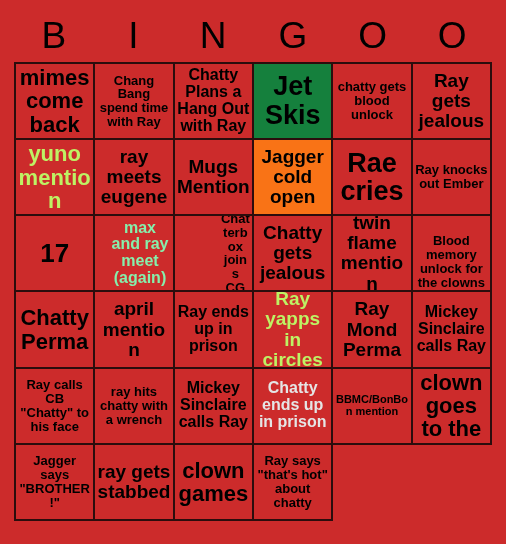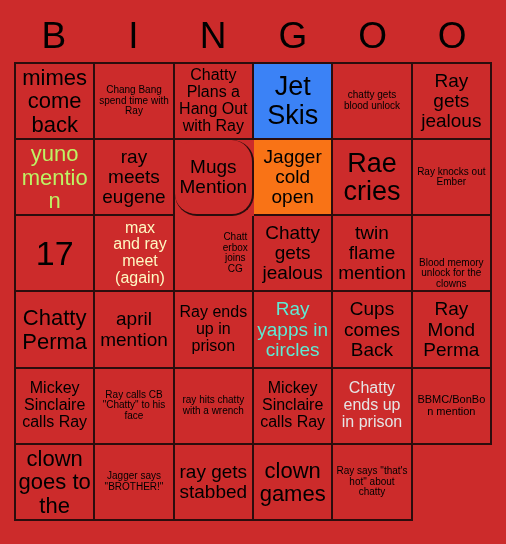--- a/index.html
+++ b/index.html
@@ -44,20 +44,21 @@
     left: 14px;
     top: 62px;
     width: 478px;
     height: 459px;
     display: grid;
     grid-template-columns: repeat(6, 1fr);
     grid-template-rows: repeat(6, 1fr);
     border-top: 2px solid #2b0d0d;
     border-left: 2px solid #2b0d0d;
     box-sizing: border-box;
+    font-weight: bold;
   }
   .cell {
     border-right: 2px solid #2b0d0d;
     border-bottom: 2px solid #2b0d0d;
     box-sizing: border-box;
     display: flex;
     align-items: center;
     justify-content: center;
     text-align: center;
     color: #000000;
@@ -69,23 +70,23 @@
     display: block;
     width: 100%;
     line-height: 1.06;
     word-wrap: break-word;
   }
   
   .fs-xxl span { font-size: 27px; }
   .fs-xl  span { font-size: 22px; }
   .fs-lg  span { font-size: 19px; }
   .fs-md  span { font-size: 16px; }
-  .fs-sm  span { font-size: 10px; }
+  .fs-sm  span { font-size: 13px; }
   .fs-xs  span { font-size: 11px; }
-  .fs-num span { font-size: 34px; }
+  .fs-num span { font-size: 26px; }
 </style>
 </head>
 <body style="background: rgb(204, 43, 43);">
 
 <div id="card">
 
   <div id="header">
       <div class="header-letter" style="color: rgb(0, 0, 0);">B</div>
       <div class="header-letter" style="color: rgb(0, 0, 0);">I</div>
       <div class="header-letter" style="color: rgb(0, 0, 0);">N</div>
@@ -97,51 +98,51 @@
   <div id="grid" style="border-top-color: rgb(43, 13, 13); border-left-color: rgb(43, 13, 13);">
       <div class="cell fs-xl" style="background: rgb(204, 43, 43); color: rgb(0, 0, 0); border-right-color: rgb(43, 13, 13); border-bottom-color: rgb(43, 13, 13);">
         <span>mimes come back</span>
       </div>
       <div class="cell fs-sm" style="background: rgb(204, 43, 43); color: rgb(0, 0, 0); border-right-color: rgb(43, 13, 13); border-bottom-color: rgb(43, 13, 13);">
         <span>Chang Bang spend time with Ray</span>
       </div>
       <div class="cell fs-md" style="background: rgb(204, 43, 43); color: rgb(0, 0, 0); border-right-color: rgb(43, 13, 13); border-bottom-color: rgb(43, 13, 13);">
         <span>Chatty Plans a Hang Out with Ray</span>
       </div>
-      <div class="cell fs-xxl" style="background: #3b82f6; color: rgb(0, 0, 0); border-right-color: rgb(43, 13, 13); border-bottom-color: rgb(43, 13, 13);">
+      <div class="cell fs-xxl" style="background: #15803d; color: rgb(0, 0, 0); border-right-color: rgb(43, 13, 13); border-bottom-color: rgb(43, 13, 13);">
         <span>Jet Skis</span>
       </div>
       <div class="cell fs-sm" style="background: rgb(204, 43, 43); color: rgb(0, 0, 0); border-right-color: rgb(43, 13, 13); border-bottom-color: rgb(43, 13, 13);">
         <span>chatty gets blood unlock</span>
       </div>
       <div class="cell fs-lg" style="background: rgb(204, 43, 43); color: rgb(0, 0, 0); border-right-color: rgb(43, 13, 13); border-bottom-color: rgb(43, 13, 13);">
         <span>Ray gets jealous</span>
       </div>
       <div class="cell fs-xl" style="background: rgb(204, 43, 43); color: #bef264; border-right-color: rgb(43, 13, 13); border-bottom-color: rgb(43, 13, 13);">
         <span>yuno mention</span>
       </div>
       <div class="cell fs-lg" style="background: rgb(204, 43, 43); color: rgb(0, 0, 0); border-right-color: rgb(43, 13, 13); border-bottom-color: rgb(43, 13, 13);">
         <span>ray meets eugene</span>
       </div>
-      <div class="cell fs-lg" style="background: rgb(204, 43, 43); color: rgb(0, 0, 0); border-right-color: rgb(43, 13, 13); border-bottom-color: rgb(43, 13, 13); border-radius: 22px;">
+      <div class="cell fs-lg" style="background: rgb(204, 43, 43); color: rgb(0, 0, 0); border-right-color: rgb(43, 13, 13); border-bottom-color: rgb(43, 13, 13);">
         <span>Mugs Mention</span>
       </div>
       <div class="cell fs-lg" style="background: #f97316; color: rgb(0, 0, 0); border-right-color: rgb(43, 13, 13); border-bottom-color: rgb(43, 13, 13);">
         <span>Jagger cold open</span>
       </div>
       <div class="cell fs-xxl" style="background: rgb(204, 43, 43); color: rgb(0, 0, 0); border-right-color: rgb(43, 13, 13); border-bottom-color: rgb(43, 13, 13);">
         <span>Rae cries</span>
       </div>
       <div class="cell fs-sm" style="background: rgb(204, 43, 43); color: rgb(0, 0, 0); border-right-color: rgb(43, 13, 13); border-bottom-color: rgb(43, 13, 13);">
         <span>Ray knocks out Ember</span>
       </div>
       <div class="cell fs-num" style="background: rgb(204, 43, 43); color: rgb(0, 0, 0); border-right-color: rgb(43, 13, 13); border-bottom-color: rgb(43, 13, 13);">
         <span>17</span>
       </div>
-      <div class="cell fs-md" style="background: rgb(204, 43, 43); color: #fef9c3; border-right-color: rgb(43, 13, 13); border-bottom-color: rgb(43, 13, 13); padding-left: 14px;">
+      <div class="cell fs-md" style="background: rgb(204, 43, 43); color: #86efac; border-right-color: rgb(43, 13, 13); border-bottom-color: rgb(43, 13, 13); padding-left: 14px;">
         <span>max and ray meet (again)</span>
       </div>
       <div class="cell fs-sm" style="background: rgb(204, 43, 43); color: rgb(0, 0, 0); border-right-color: rgb(43, 13, 13); border-bottom-color: rgb(43, 13, 13); padding-left: 46px;">
         <span>Chatterbox joins CG</span>
       </div>
       <div class="cell fs-lg" style="background: rgb(204, 43, 43); color: rgb(0, 0, 0); border-right-color: rgb(43, 13, 13); border-bottom-color: rgb(43, 13, 13);">
         <span>Chatty gets jealous</span>
       </div>
       <div class="cell fs-lg" style="background: rgb(204, 43, 43); color: rgb(0, 0, 0); border-right-color: rgb(43, 13, 13); border-bottom-color: rgb(43, 13, 13);">
         <span>twin flame mention</span>
@@ -151,25 +152,22 @@
       </div>
       <div class="cell fs-xl" style="background: rgb(204, 43, 43); color: rgb(0, 0, 0); border-right-color: rgb(43, 13, 13); border-bottom-color: rgb(43, 13, 13);">
         <span>Chatty Perma</span>
       </div>
       <div class="cell fs-lg" style="background: rgb(204, 43, 43); color: rgb(0, 0, 0); border-right-color: rgb(43, 13, 13); border-bottom-color: rgb(43, 13, 13);">
         <span>april mention</span>
       </div>
       <div class="cell fs-md" style="background: rgb(204, 43, 43); color: rgb(0, 0, 0); border-right-color: rgb(43, 13, 13); border-bottom-color: rgb(43, 13, 13);">
         <span>Ray ends up in prison</span>
       </div>
-      <div class="cell fs-lg" style="background: rgb(204, 43, 43); color: #5eead4; border-right-color: rgb(43, 13, 13); border-bottom-color: rgb(43, 13, 13);">
+      <div class="cell fs-lg" style="background: rgb(204, 43, 43); color: #bef264; border-right-color: rgb(43, 13, 13); border-bottom-color: rgb(43, 13, 13);">
         <span>Ray yapps in circles</span>
-      </div>
-      <div class="cell fs-lg" style="background: rgb(204, 43, 43); color: rgb(0, 0, 0); border-right-color: rgb(43, 13, 13); border-bottom-color: rgb(43, 13, 13);">
-        <span>Cups comes Back</span>
       </div>
       <div class="cell fs-lg" style="background: rgb(204, 43, 43); color: rgb(0, 0, 0); border-right-color: rgb(43, 13, 13); border-bottom-color: rgb(43, 13, 13);">
         <span>Ray Mond Perma</span>
       </div>
       <div class="cell fs-md" style="background: rgb(204, 43, 43); color: rgb(0, 0, 0); border-right-color: rgb(43, 13, 13); border-bottom-color: rgb(43, 13, 13);">
         <span>Mickey Sinclaire calls Ray</span>
       </div>
       <div class="cell fs-sm" style="background: rgb(204, 43, 43); color: rgb(0, 0, 0); border-right-color: rgb(43, 13, 13); border-bottom-color: rgb(43, 13, 13);">
         <span>Ray calls CB "Chatty" to his face</span>
       </div>

